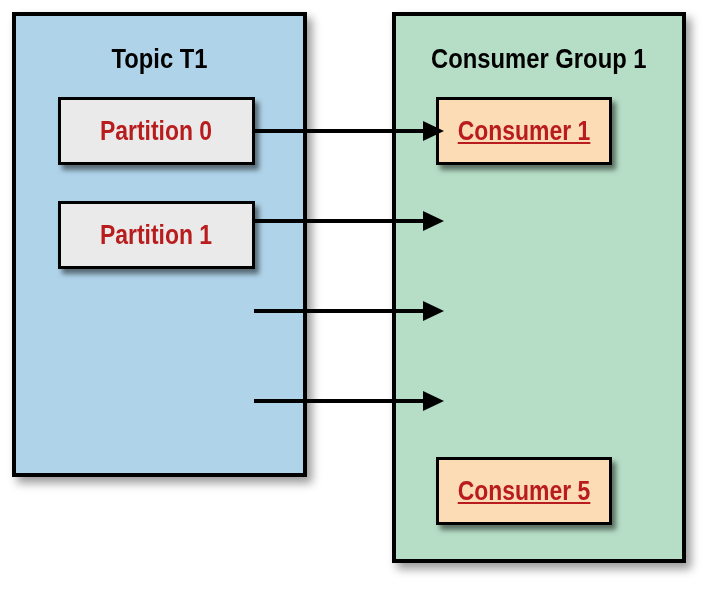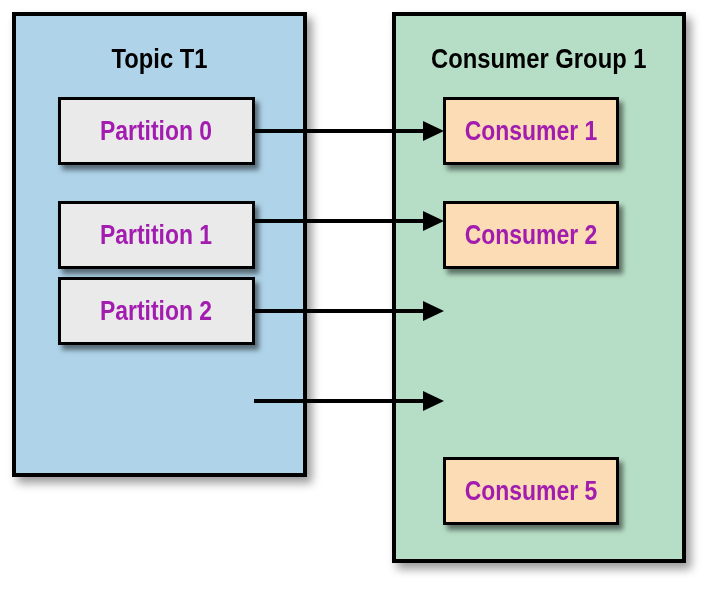--- a/index.html
+++ b/index.html
@@ -55,34 +55,35 @@
   .node {
     position: absolute;
     box-sizing: border-box;
     height: 68px;
     border: 3px solid #000000;
     display: flex;
     align-items: center;
     justify-content: center;
     font-size: 27px;
     font-weight: bold;
-    color: #a21caf;
+    color: #b91c1c;
     box-shadow: 4px 5px 5px rgba(0, 0, 0, 0.50);
     white-space: nowrap;
     text-align: center;
   }
   .node.partition {
     left: 42px;
     width: 197px;
     background: #EAEAEA;
   }
   .node.consumer {
-    left: 47px;
+    left: 40px;
     width: 176px;
     background: #FBDCB4;
+    text-decoration: underline;
   }
   
   .row0 { top: 81px; }
   .row1 { top: 171px; margin-top: 14px; }
   .row2 { top: 261px; }
   .row3 { top: 351px; }
   .row4 { top: 441px; }
   
   .t {
     display: inline-block;
@@ -123,34 +124,28 @@
   <div class="bigbox topic">
     <div class="bigbox-title">
       <span class="t">Topic T1</span>
     </div>
     <div class="node partition row0">
       <span class="t">Partition 0</span>
     </div>
     <div class="node partition row1">
       <span class="t">Partition 1</span>
     </div>
-    <div class="node partition row2">
-      <span class="t">Partition 2</span>
-    </div>
   </div>
 
   <div class="bigbox group">
     <div class="bigbox-title">
       <span class="t">Consumer Group 1</span>
     </div>
     <div class="node consumer row0">
       <span class="t">Consumer 1</span>
-    </div>
-    <div class="node consumer row1">
-      <span class="t">Consumer 2</span>
     </div>
     <div class="node consumer row4">
       <span class="t">Consumer 5</span>
     </div>
   </div>
 
   <div class="arrow a0"></div>
   <div class="arrow a1"></div>
   <div class="arrow a2"></div>
   <div class="arrow a3"></div>

